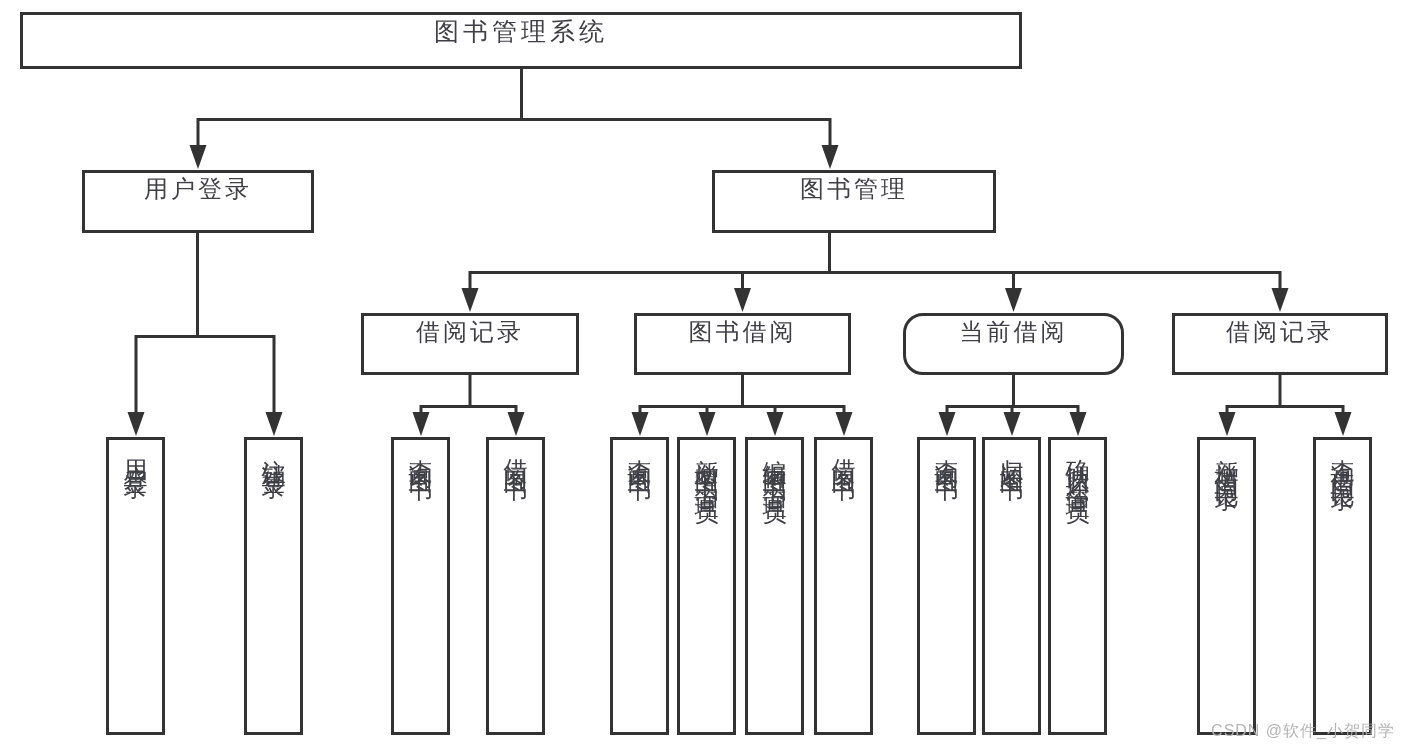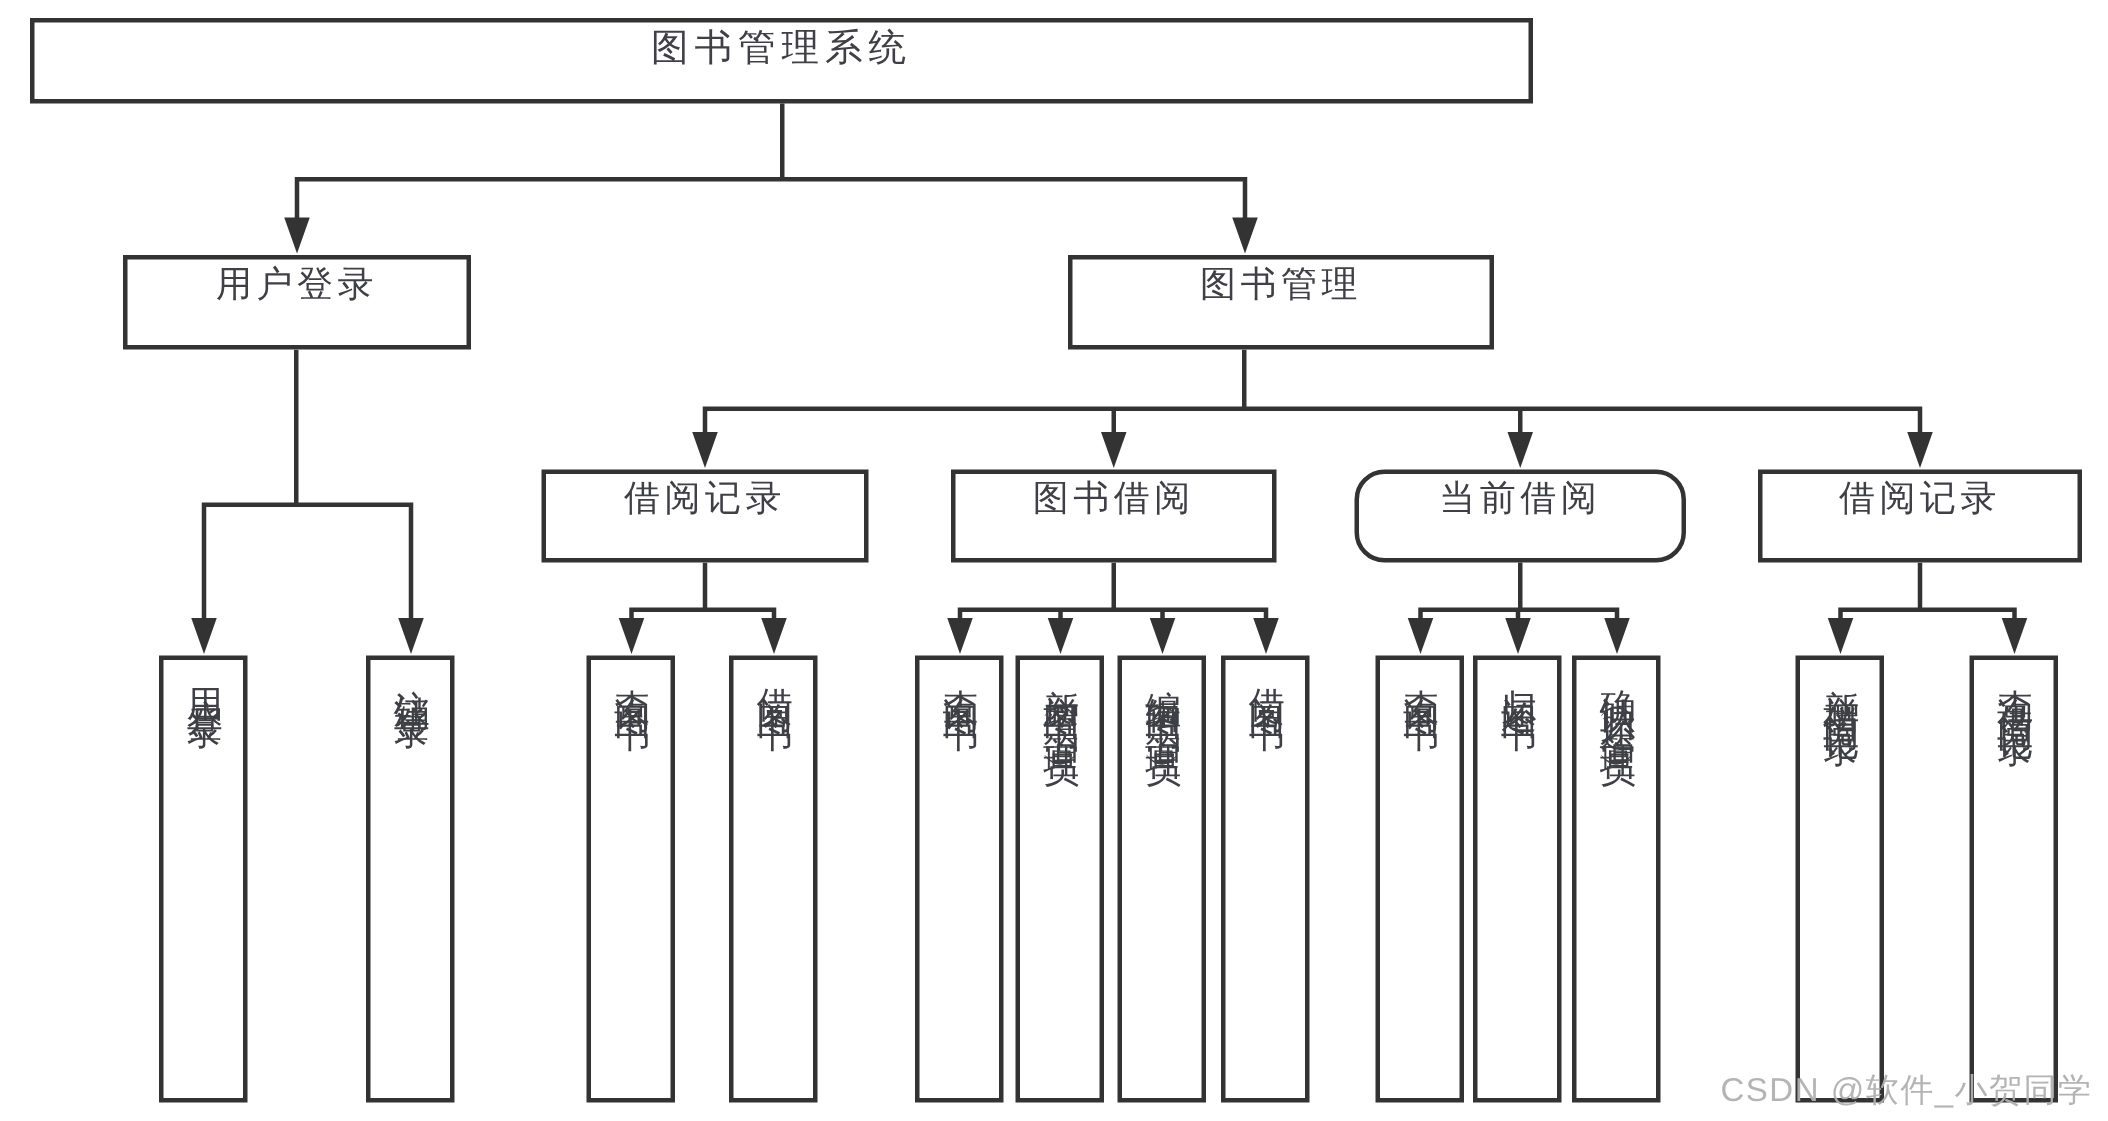--- a/index.html
+++ b/index.html
@@ -57,21 +57,21 @@
   .leaf-7  { left: 814px; }
   .leaf-8  { left: 917px; }
   .leaf-9  { left: 982px; }
   .leaf-10 { left: 1048px; }
   .leaf-11 { left: 1197px; }
   .leaf-12 { left: 1313px; }
   .watermark {
     position: absolute;
     right: 10px;
     bottom: 5px;
-    font-size: 22px;
+    font-size: 16px;
     letter-spacing: 1px;
     color: rgba(176,176,176,0.95);
     white-space: nowrap;
     z-index: 5;
   }
 </style>
 </head>
 <body>
 
 <div class="canvas">

